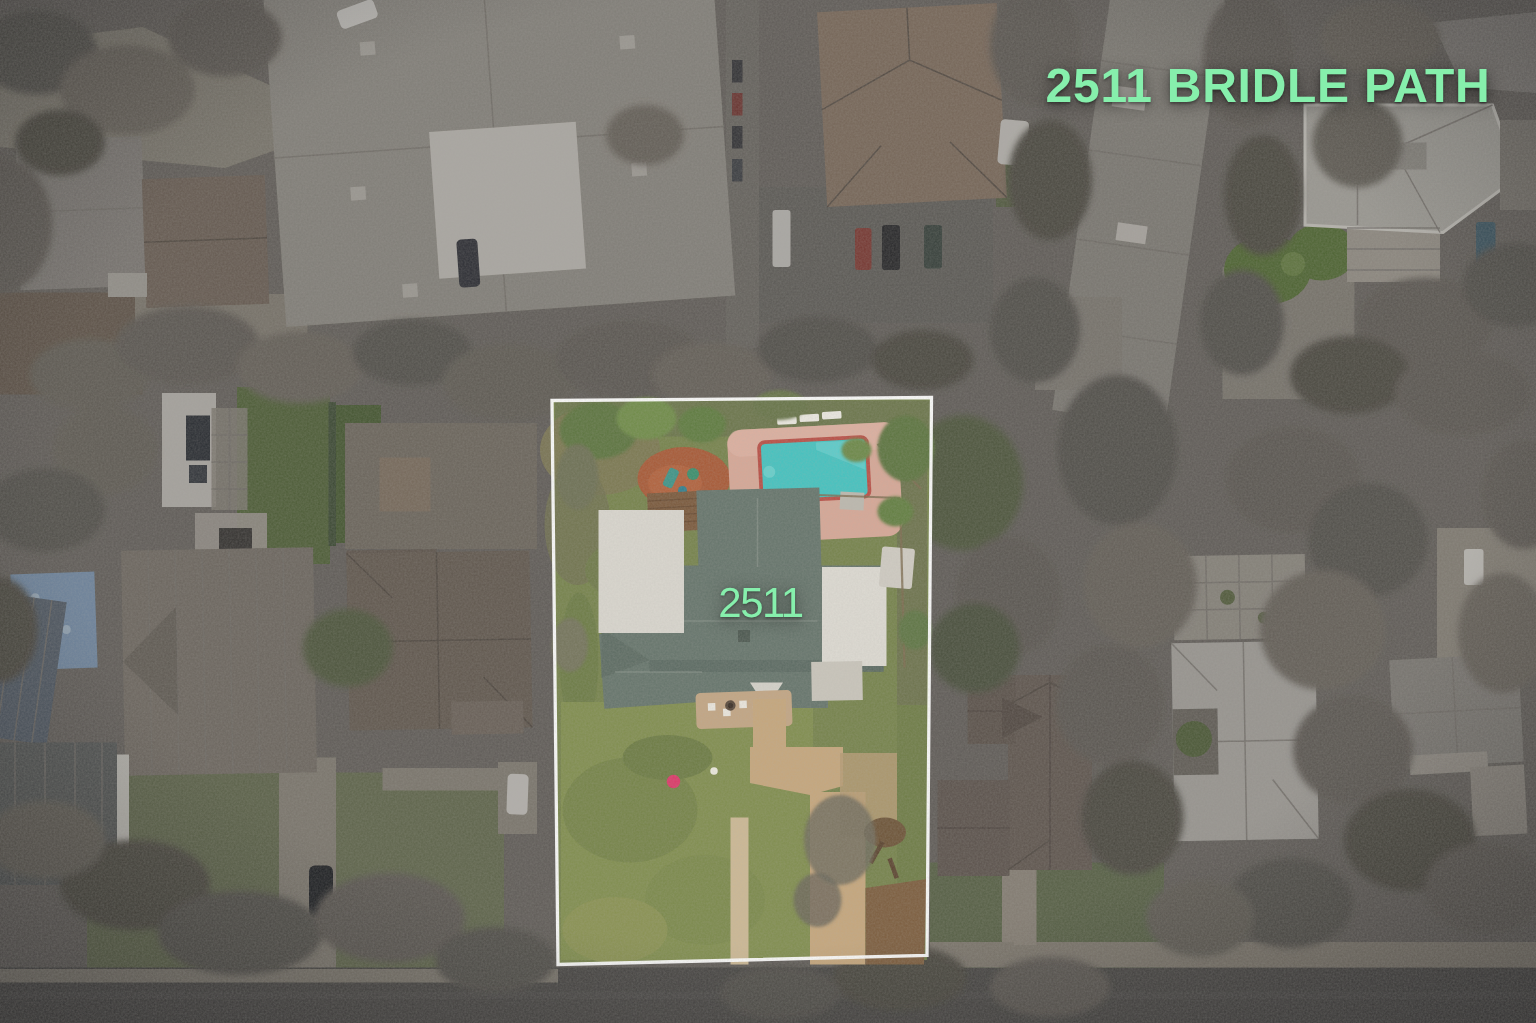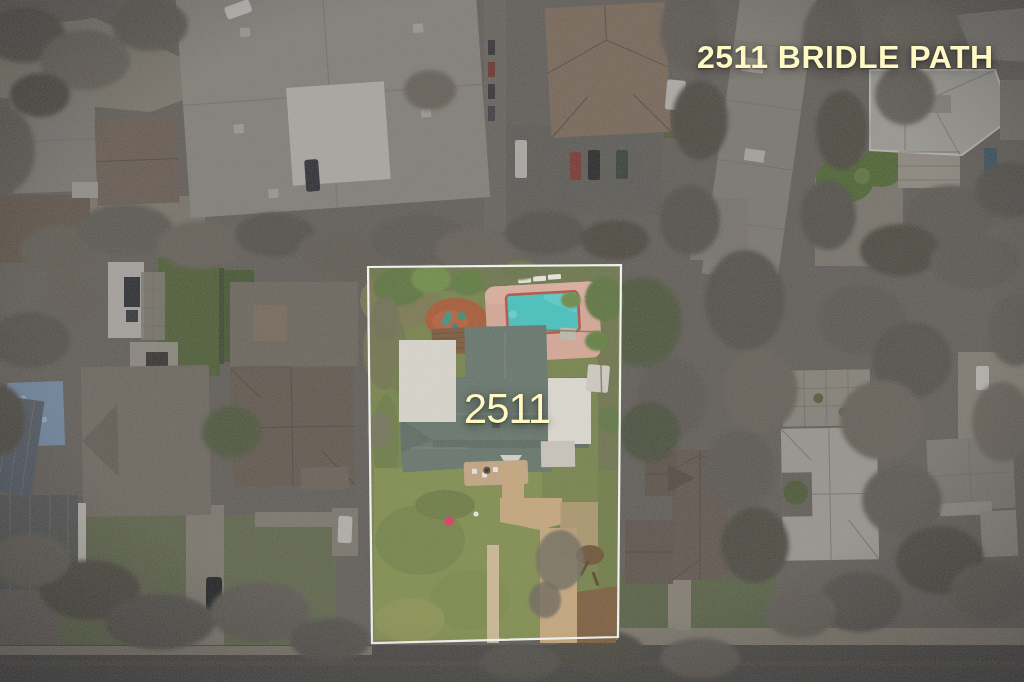--- a/index.html
+++ b/index.html
@@ -1,24 +1,24 @@
 <!DOCTYPE html>
 <html><head>
 <meta charset="utf-8">
 <style>
   html,body{margin:0;padding:0;background:#222;}
   .stage{position:relative;width:1024px;height:682px;overflow:hidden;
          font-family:"Liberation Sans",sans-serif;background:#6f6b64;}
   .stage svg{position:absolute;left:0;top:0;}
-  .overlay-text{position:absolute;color:#fef9c3;
+  .overlay-text{position:absolute;color:#86efac;
     text-shadow:0 2px 10px rgba(0,0,0,.55),0 1px 2px rgba(0,0,0,.35);
     white-space:nowrap;line-height:1;}
   .listing-address{left:697px;top:41px;font-size:32px;font-weight:700;letter-spacing:.5px;}
   .roof-number{left:452px;top:388px;width:110px;text-align:center;
-    font-size:42px;font-weight:400;letter-spacing:-1px;}
+    font-size:28px;font-weight:400;letter-spacing:-1px;}
   
   .t1{fill:#5f5b54}.t2{fill:#6a655d}.t3{fill:#746e65}.t4{fill:#565249}.t5{fill:#6e6a60}
   .tg{fill:#5a6344}.tg2{fill:#555c44}
   .tv1{fill:#5d7540}.tv2{fill:#6f8c48}.tv3{fill:#5f7b40}
   .ridge{stroke:#7f7b73;stroke-width:1;fill:none;opacity:.8}
   .ridged{stroke:#564d45;stroke-width:1;fill:none;opacity:.8}
 </style>
 </head>
 <body>
 

